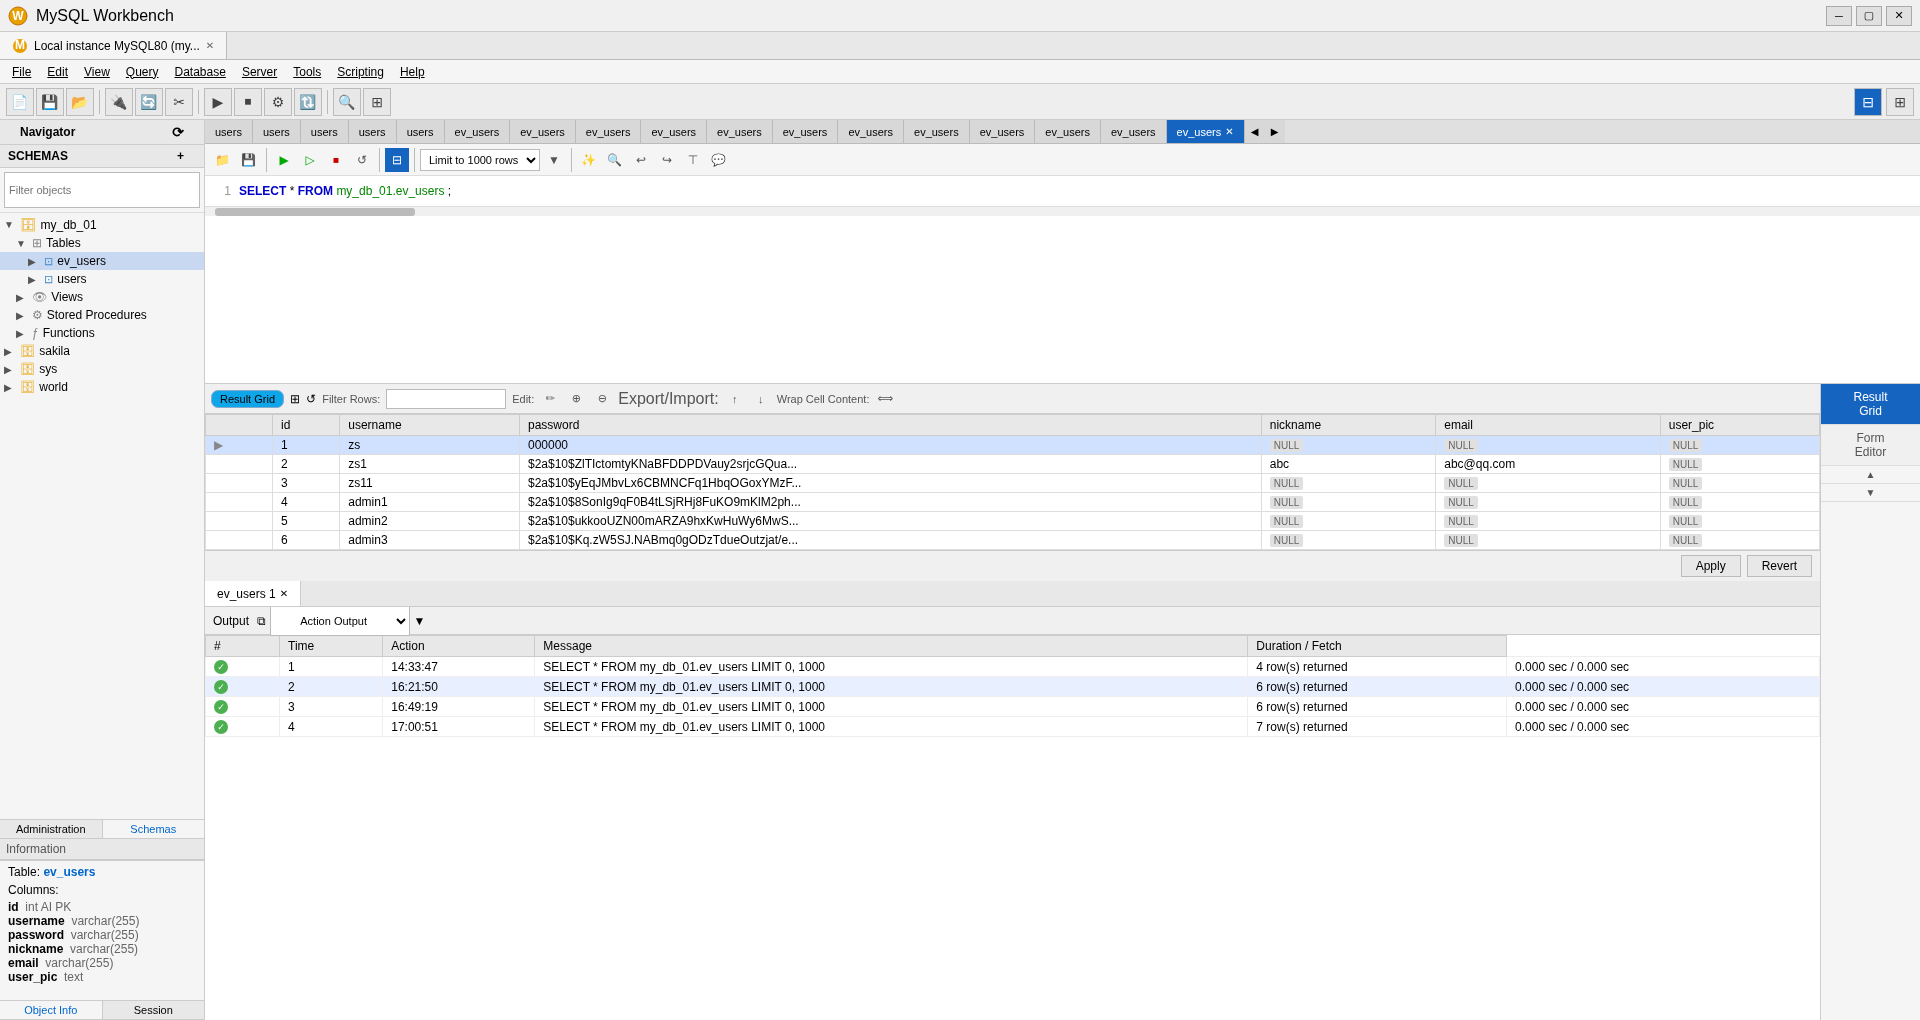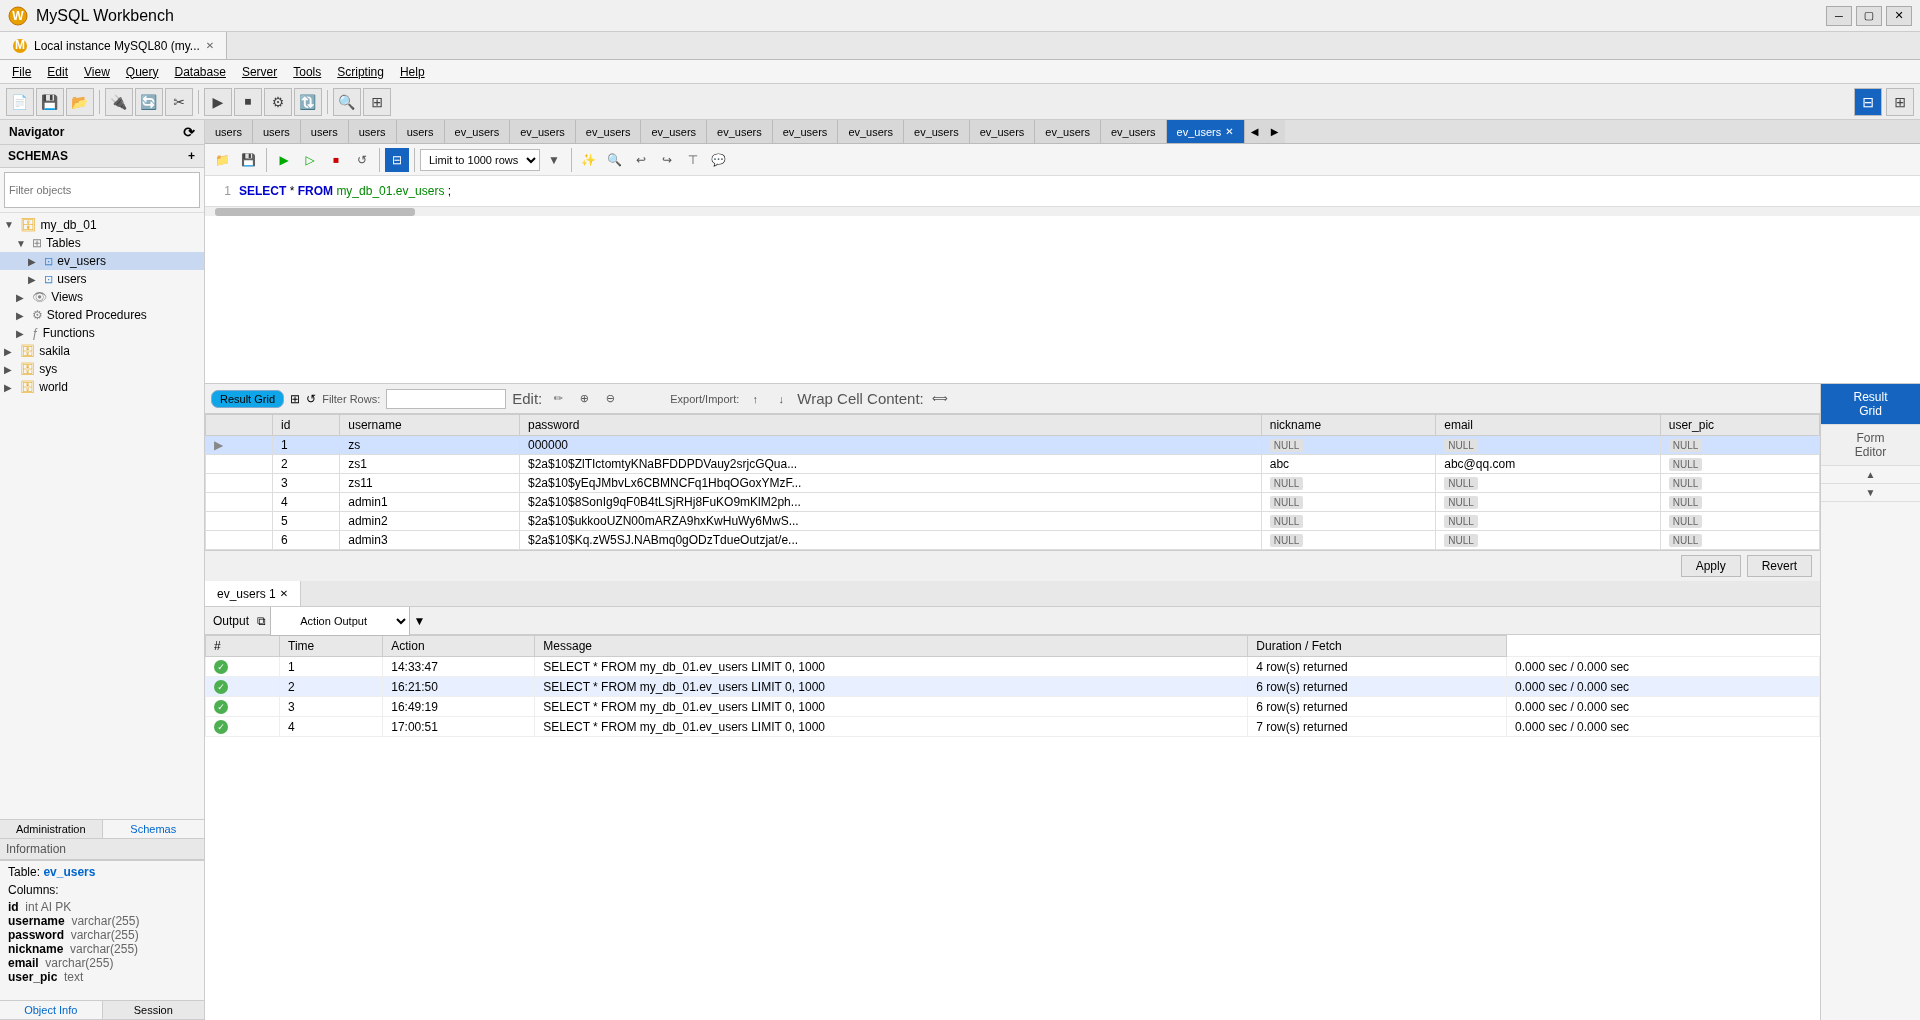--- a/index.html
+++ b/index.html
@@ -97,21 +97,21 @@
       background: #f5f5f5;
       border-right: 1px solid #ccc;
       display: flex;
       flex-direction: column;
       overflow: hidden;
     }
     .sidebar-header {
       display: flex;
       align-items: center;
       justify-content: space-between;
-      padding: 4px 9px;
+      padding: 4px 20px;
       border-bottom: 1px solid #ccc;
       font-weight: bold;
       font-size: 11px;
       background: #e8e8e8;
     }
     .filter-box {
       padding: 4px;
       border-bottom: 1px solid #ddd;
     }
     .filter-box input {
@@ -296,22 +296,22 @@
     .results-toolbar-btn {
       padding: 2px 8px;
       background: #e8e8e8;
       border: 1px solid #bbb;
       cursor: pointer;
       font-size: 11px;
     }
     .results-toolbar-btn.active { background: #0ea5e9; border-color: #88aacc; border-radius: 7px; }
     .filter-label { font-size: 11px; color: #555; }
     .filter-input { height: 20px; border: 1px solid #bbb; padding: 0 4px; font-size: 11px; width: 120px; }
-    .edit-label { font-size: 15px; color: #555; }
-    .export-label { font-size: 11px; color: #555; margin-left: 44px; }
+    .edit-label { font-size: 11px; color: #555; }
+    .export-label { font-size: 16px; color: #555; }
 
     
     .data-grid {
       flex: 0 0 auto;
       overflow-x: auto;
       background: white;
     }
     table.grid-table {
       width: 100%;
       border-collapse: collapse;

